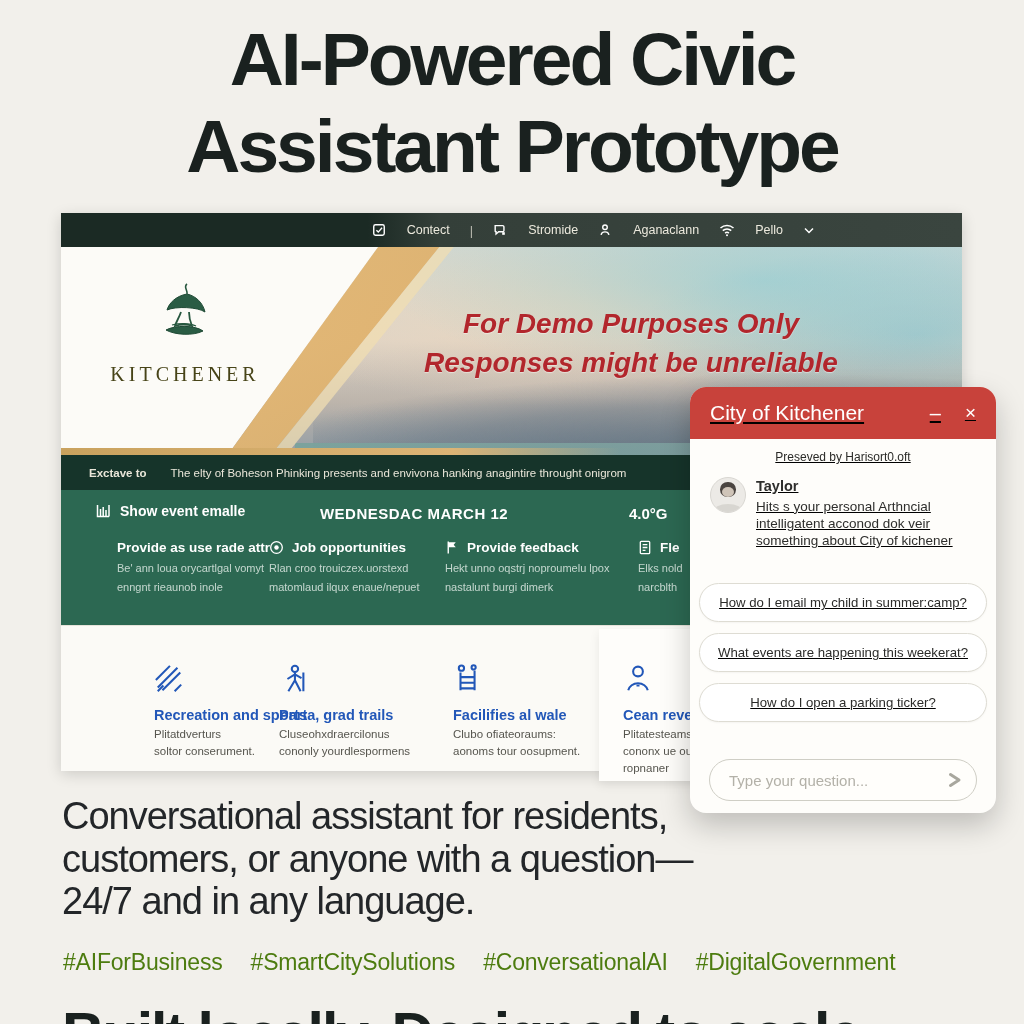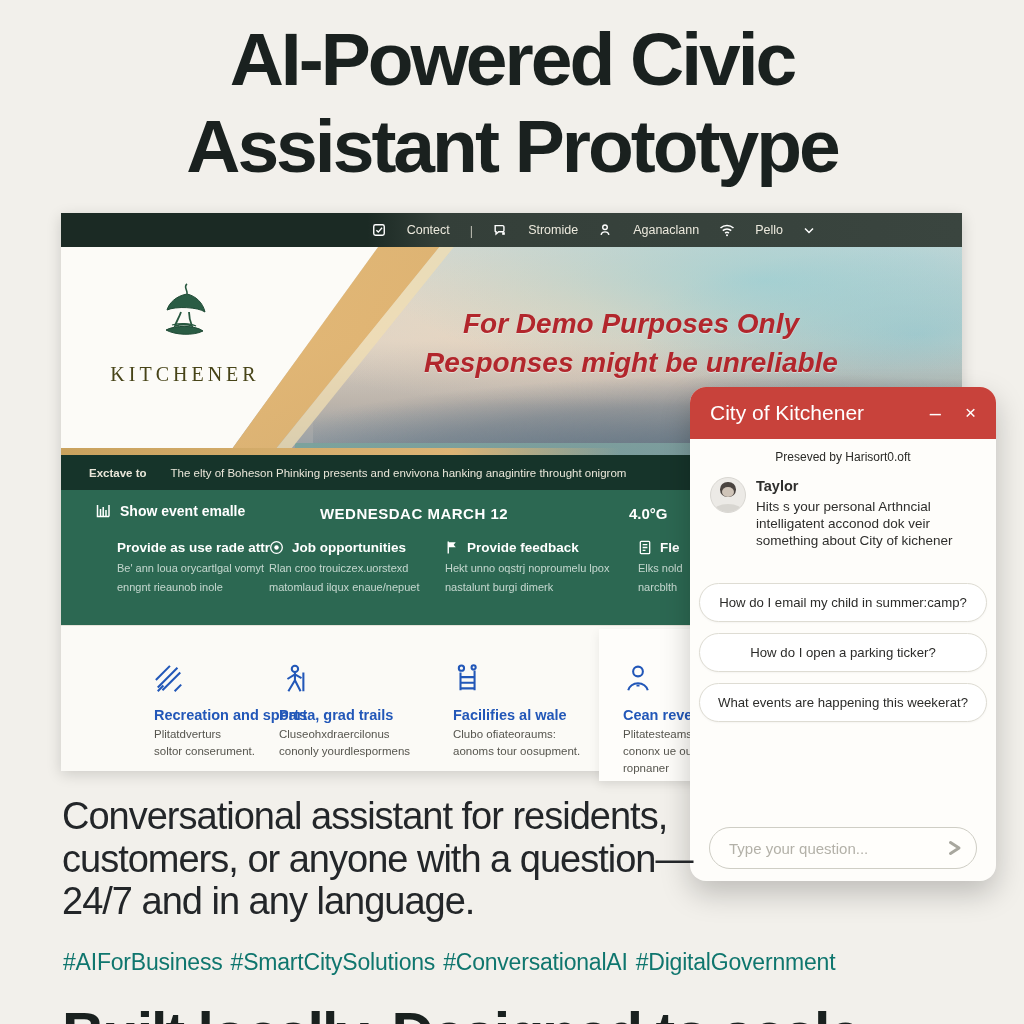--- a/index.html
+++ b/index.html
@@ -70,22 +70,22 @@
   .services{position:relative;height:145px;background:#fbfaf6;border-top:1px solid #e6e3da;}
   .card4{position:absolute;left:538px;top:3px;width:300px;height:152px;background:#fefdfa;
          box-shadow:0 4px 10px rgba(0,0,0,0.08);}
   .svc{position:absolute;top:38px;color:#2257b8;}
   .svc1{left:54px;width:150px;margin-left:39px;} .svc2{left:218px;width:160px;}
   .svc3{left:392px;width:160px;} .svc4{left:562px;width:120px;}
   .svc-title{margin-top:9px;font-weight:bold;font-size:14.5px;white-space:nowrap;}
   .svc-line{margin-top:5px;font-size:11.5px;color:#56554e;white-space:nowrap;}
 
   
-  .chat{position:absolute;left:690px;top:387px;width:306px;height:494px;background:#fefdfa;
-        border-radius:16px;box-shadow:0 12px 30px rgba(0,0,0,0.22);}
+  .chat{position:absolute;left:690px;top:387px;width:306px;height:426px;background:#fefdfa;
+        border-radius:16px;box-shadow:0 12px 30px rgba(0,0,0,0.22);text-decoration:underline;}
   .chat-header{height:52px;background:#c8423b;border-radius:16px 16px 0 0;display:flex;
                align-items:center;padding:0 20px;color:#fff;}
   .chat-title{flex:1;font-size:21px;}
   .chat-min{font-size:20px;margin-right:24px;cursor:default;}
   .chat-close{font-size:19px;cursor:default;}
   .powered{margin-top:11px;text-align:center;font-size:12px;color:#2b2b28;}
   .msg{display:flex;gap:10px;margin-top:13px;padding:0 20px;}
   .avatar{position:relative;width:34px;height:34px;border-radius:50%;background:#eceae6;
           border:1px solid #d9d7d2;overflow:hidden;flex:0 0 auto;}
   .avatar .head{position:absolute;top:4px;left:9px;width:16px;height:15px;border-radius:48%;
@@ -103,22 +103,22 @@
   .chat-input{position:absolute;left:19px;right:19px;bottom:12px;height:40px;background:#fffefb;
         border:1.8px solid #cfcec5;border-radius:22px;display:flex;align-items:center;
         padding:0 14px 0 17px;}
   .chat-input input{flex:1;border:none;outline:none;background:transparent;font-size:15px;
         color:#4c1d95;font-family:"Liberation Sans",sans-serif;}
   .chat-input input::placeholder{color:#b3b1a8;}
 
   
   .tagline{position:absolute;left:62px;top:795px;font-size:38px;line-height:1.12;
            letter-spacing:-1px;color:#232629;}
-  .hashtags{position:absolute;left:63px;top:949px;display:flex;gap:8px;font-size:23px;
-            letter-spacing:-0.2px;color:#0f766e;}
+  .hashtags{position:absolute;left:63px;top:949px;display:flex;gap:28px;font-size:23px;
+            letter-spacing:-0.2px;color:#4d7c0f;}
   .footer-headline{position:absolute;left:62px;top:1000px;font-size:59px;font-weight:bold;
             letter-spacing:-2px;color:#1a211f;white-space:nowrap;}
 </style>
 </head>
 <body>
 
 <div class="canvas">
 
   <div class="title">
     <div>AI-Powered Civic</div>
@@ -301,22 +301,22 @@
           <div class="head"></div>
           <div class="face"></div>
       </div>
       <div class="msg-body">
         <div class="msg-name">Taylor</div>
         <div class="msg-text">Hits s your personal Arthncial intelligatent acconod dok veir something about City of kichener</div>
       </div>
     </div>
     <div class="pills">
       <div class="pill">How do I email my child in summer:camp?</div>
+      <div class="pill">What events are happening this weekerat?</div>
       <div class="pill">How do I open a parking ticker?</div>
-      <div class="pill">What events are happening this weekerat?</div>
     </div>
     <div class="chat-input">
       <input type="text" placeholder="Type your question..." style="">
       <svg width="14" height="16" viewBox="0 0 14 16" fill="none" stroke="#a8a79e" stroke-width="3" stroke-linecap="round" stroke-linejoin="round">
           <path d="M2.5 2.5L11 8l-8.5 5.5"></path>
         </svg>
     </div>
   </div>
 
   <div class="tagline">

